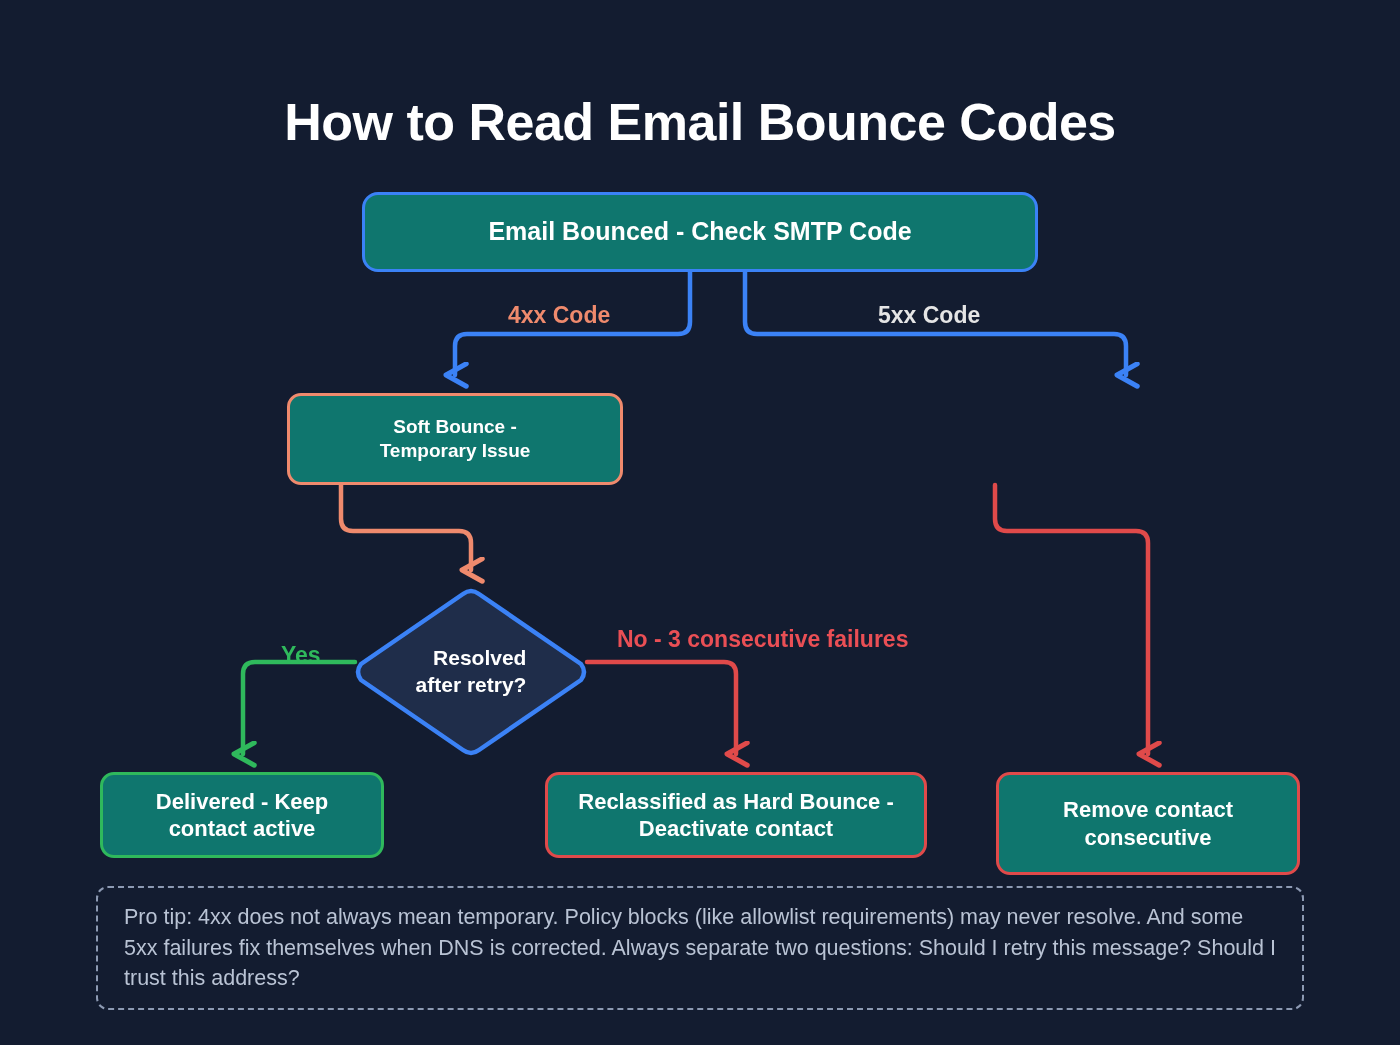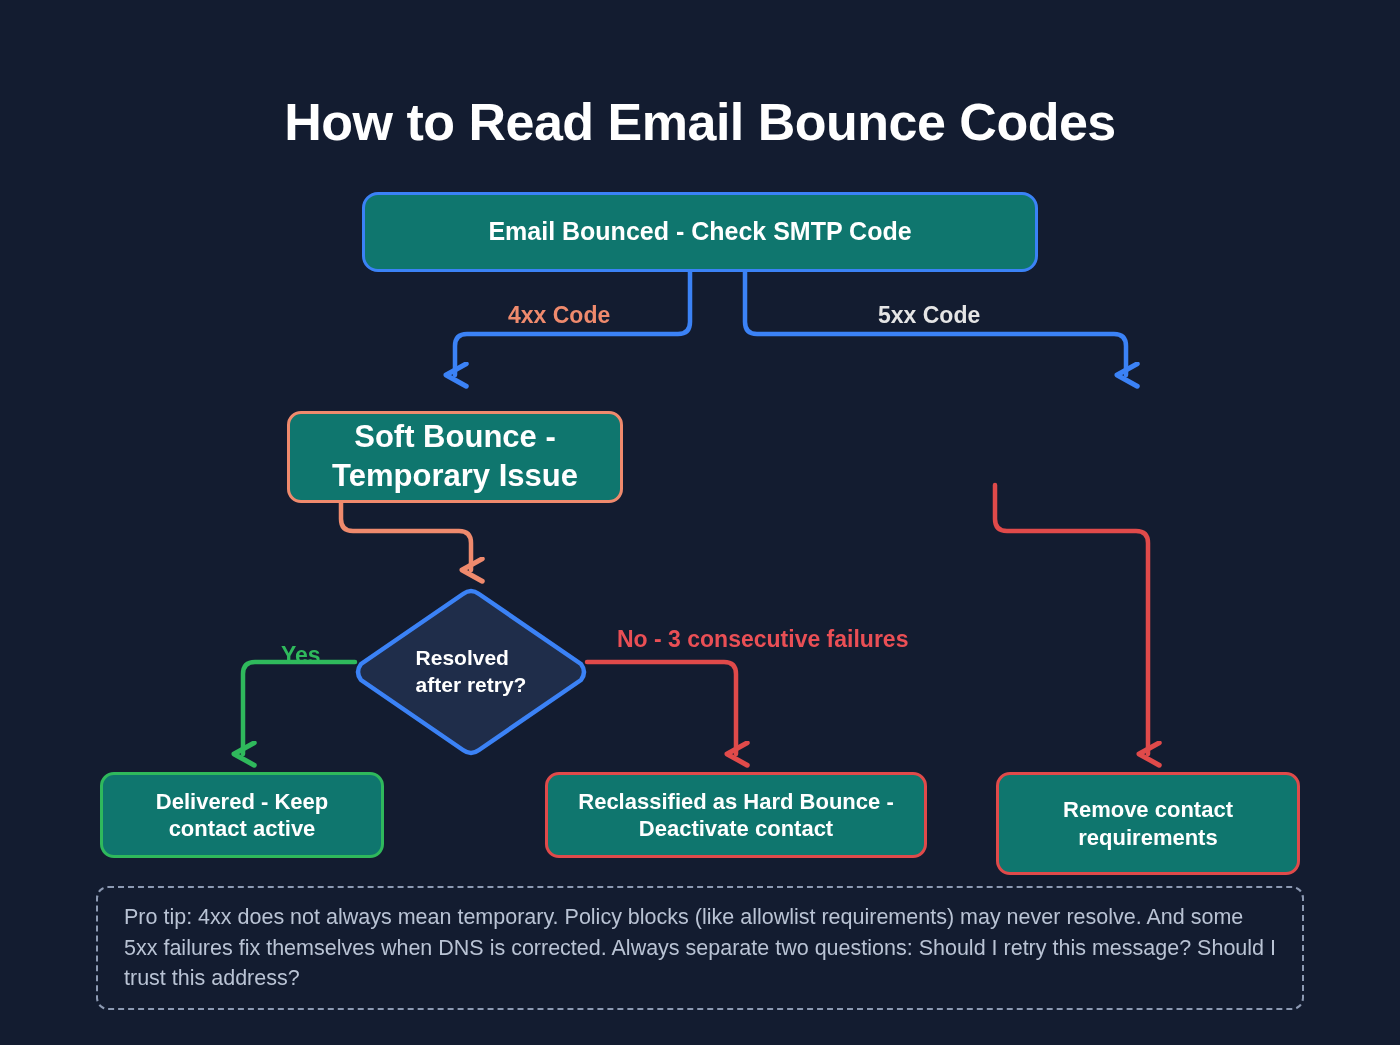--- a/index.html
+++ b/index.html
@@ -71,23 +71,23 @@
 
   #node-root {
     left: 362px;  top: 192px;
     width: 676px; height: 80px;
     font-size: 25px;
     border-color: #3b82f6;
     border-radius: 16px;
   }
 
   #node-soft {
-    left: 287px;  top: 411px;
+    left: 287px;  top: 393px;
     width: 336px; height: 92px;
-    font-size: 31px;
+    font-size: 19px;
     border-color: #ef8a6d;
   }
 
   #node-hard {
     left: 949px;  top: 393px;
     width: 354px; height: 92px;
     font-size: 23px;
     border-color: #e04a4a;
   }
 
@@ -126,21 +126,21 @@
     inset: 0;
     width: 100%;
     height: 100%;
   }
   #node-decision .diamond-label {
     position: absolute;
     inset: 0;
     display: flex;
     align-items: center;
     justify-content: center;
-    text-align: left;
+    text-align: right;
     font-size: 21px;
     font-weight: bold;
     line-height: 1.28;
     color: #ffffff;
   }
 
   
   .edge-label {
     position: absolute;
     font-size: 23px;
@@ -268,21 +268,21 @@
   <div class="node" id="node-delivered">
     <div>
       <span class="node-text">Delivered - Keep</span>
       <span class="node-text">contact active</span>
     </div>
   </div>
 
   <div class="node" id="node-remove">
     <div>
       <span class="node-text">Remove contact</span>
-      <span class="node-text">requirements</span>
+      <span class="node-text">consecutive</span>
     </div>
   </div>
 
   <div id="pro-tip">
     <span class="tip-text">Pro tip: 4xx does not always mean temporary. Policy blocks (like allowlist requirements) may never resolve. And some 5xx failures fix themselves when DNS is corrected. Always separate two questions: Should I retry this message? Should I trust this address?</span>
   </div>
 
 </div>
 
 </body></html>

